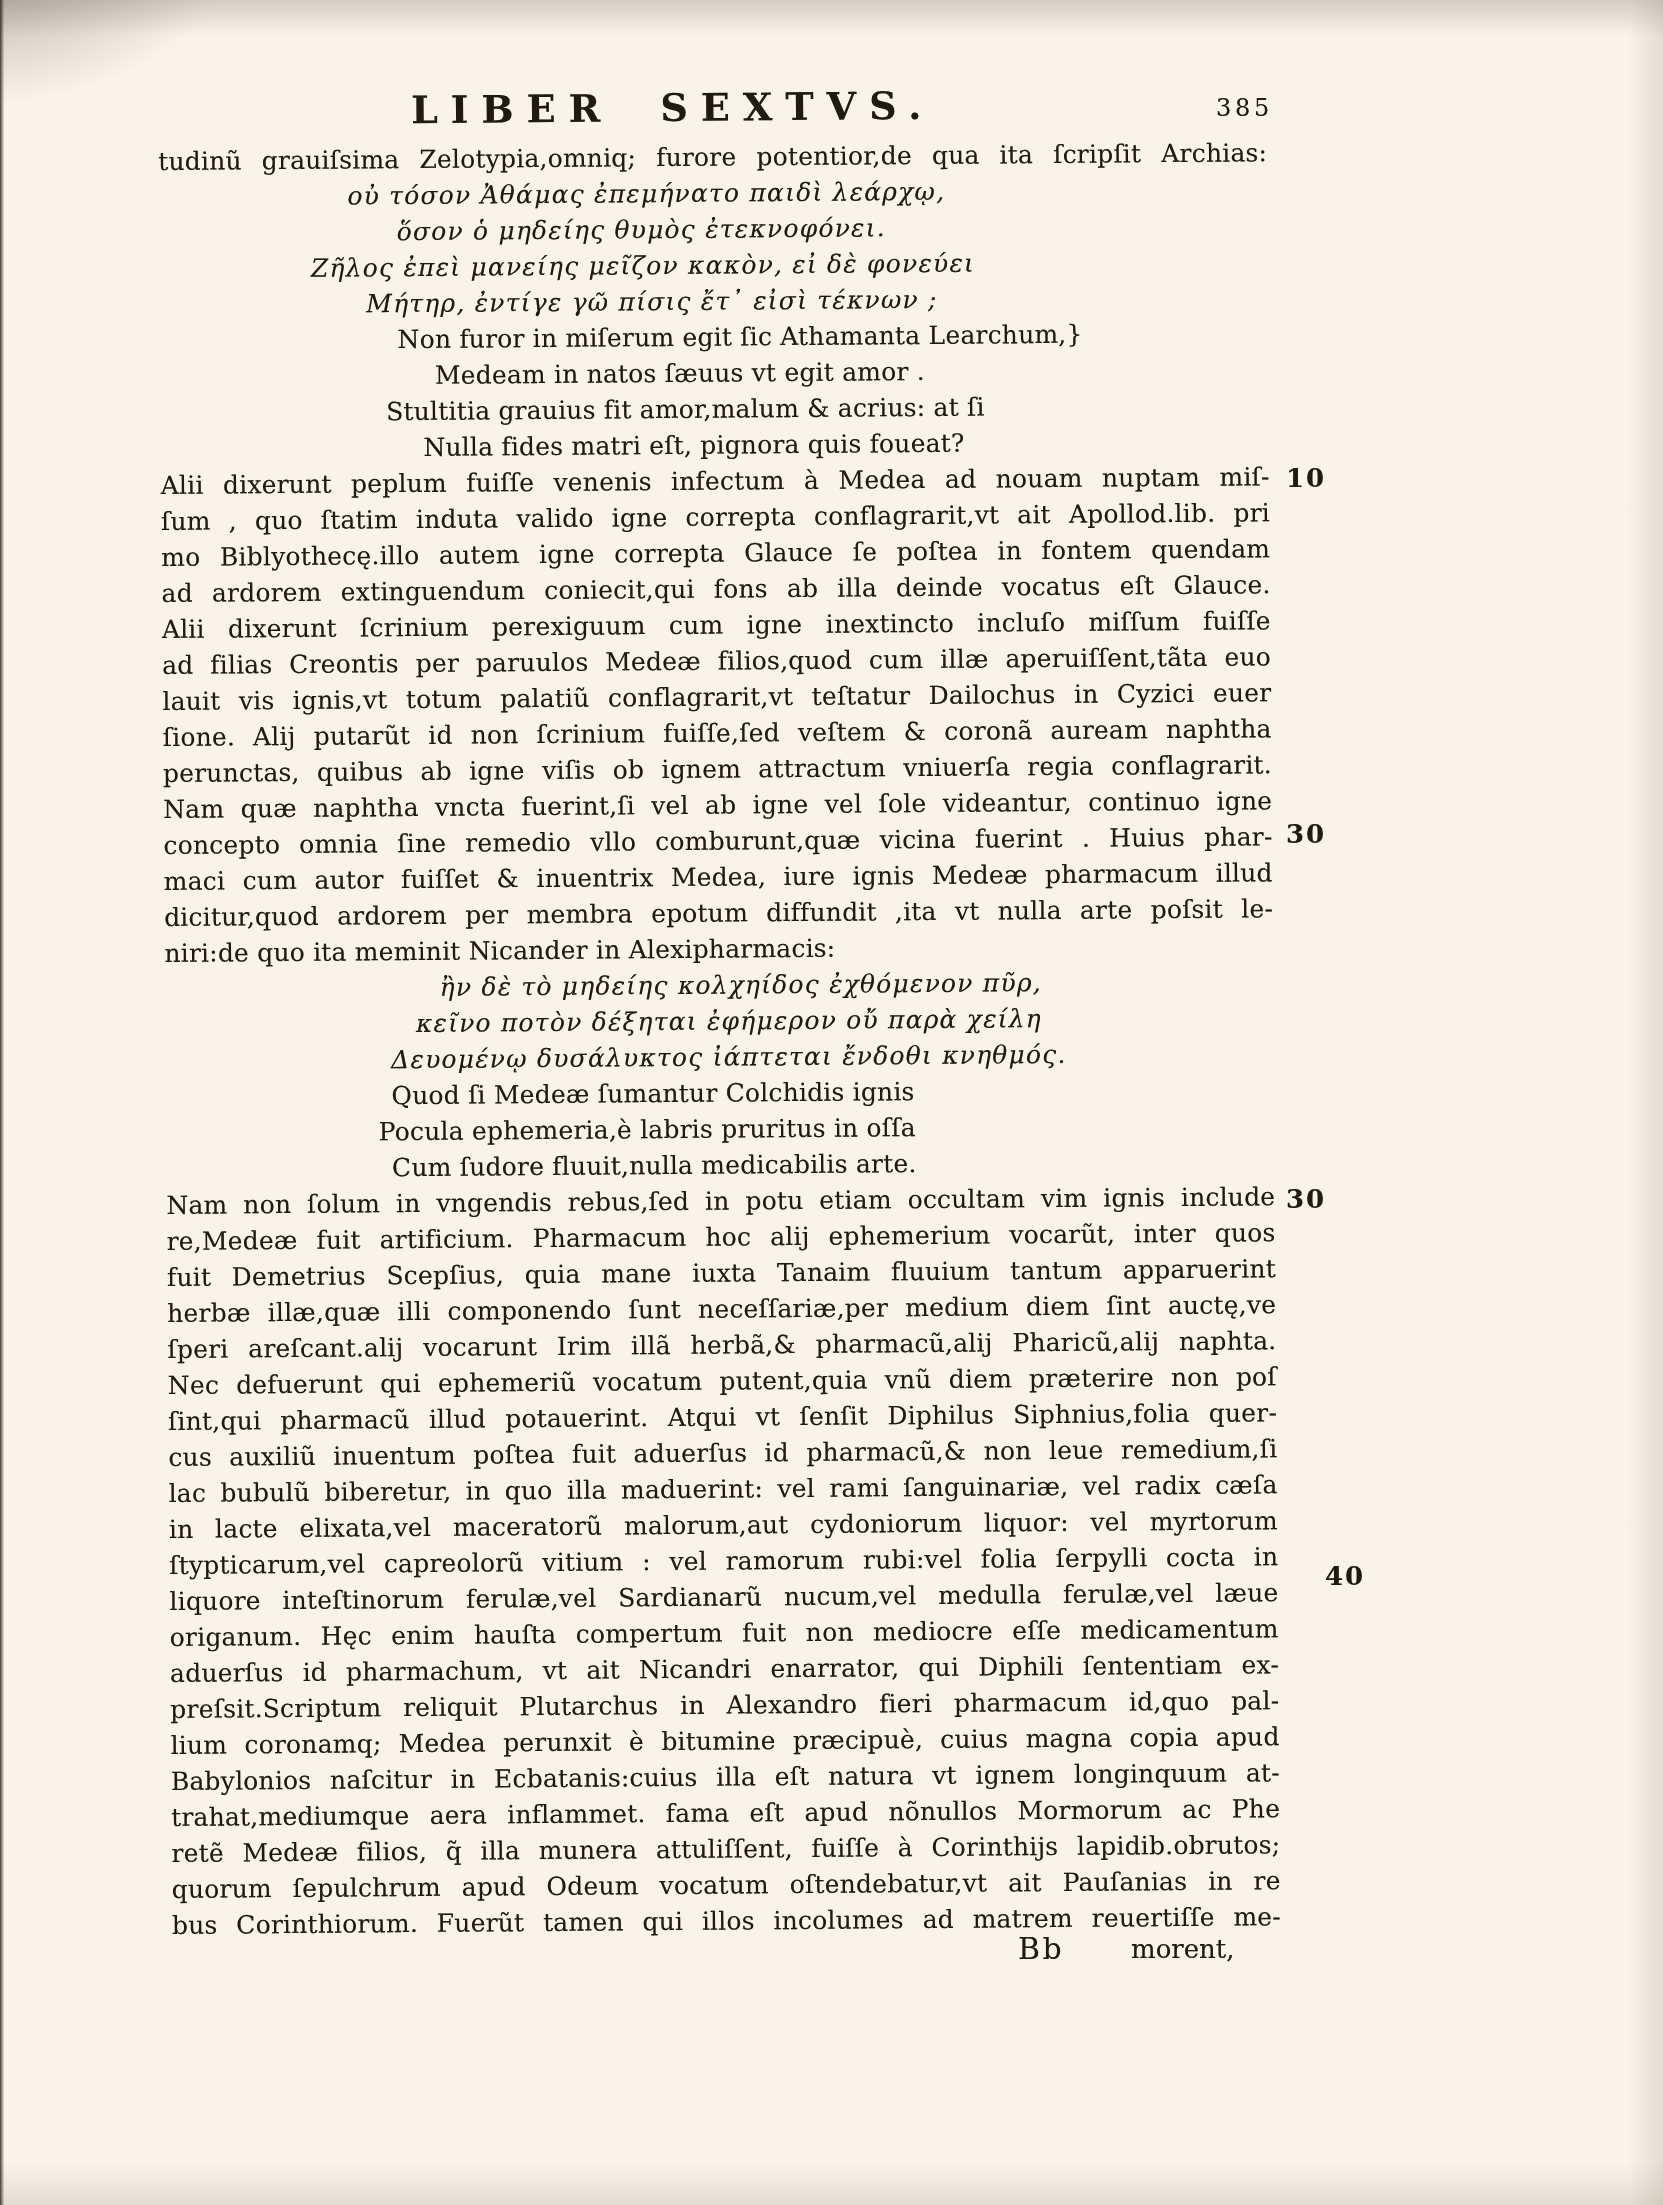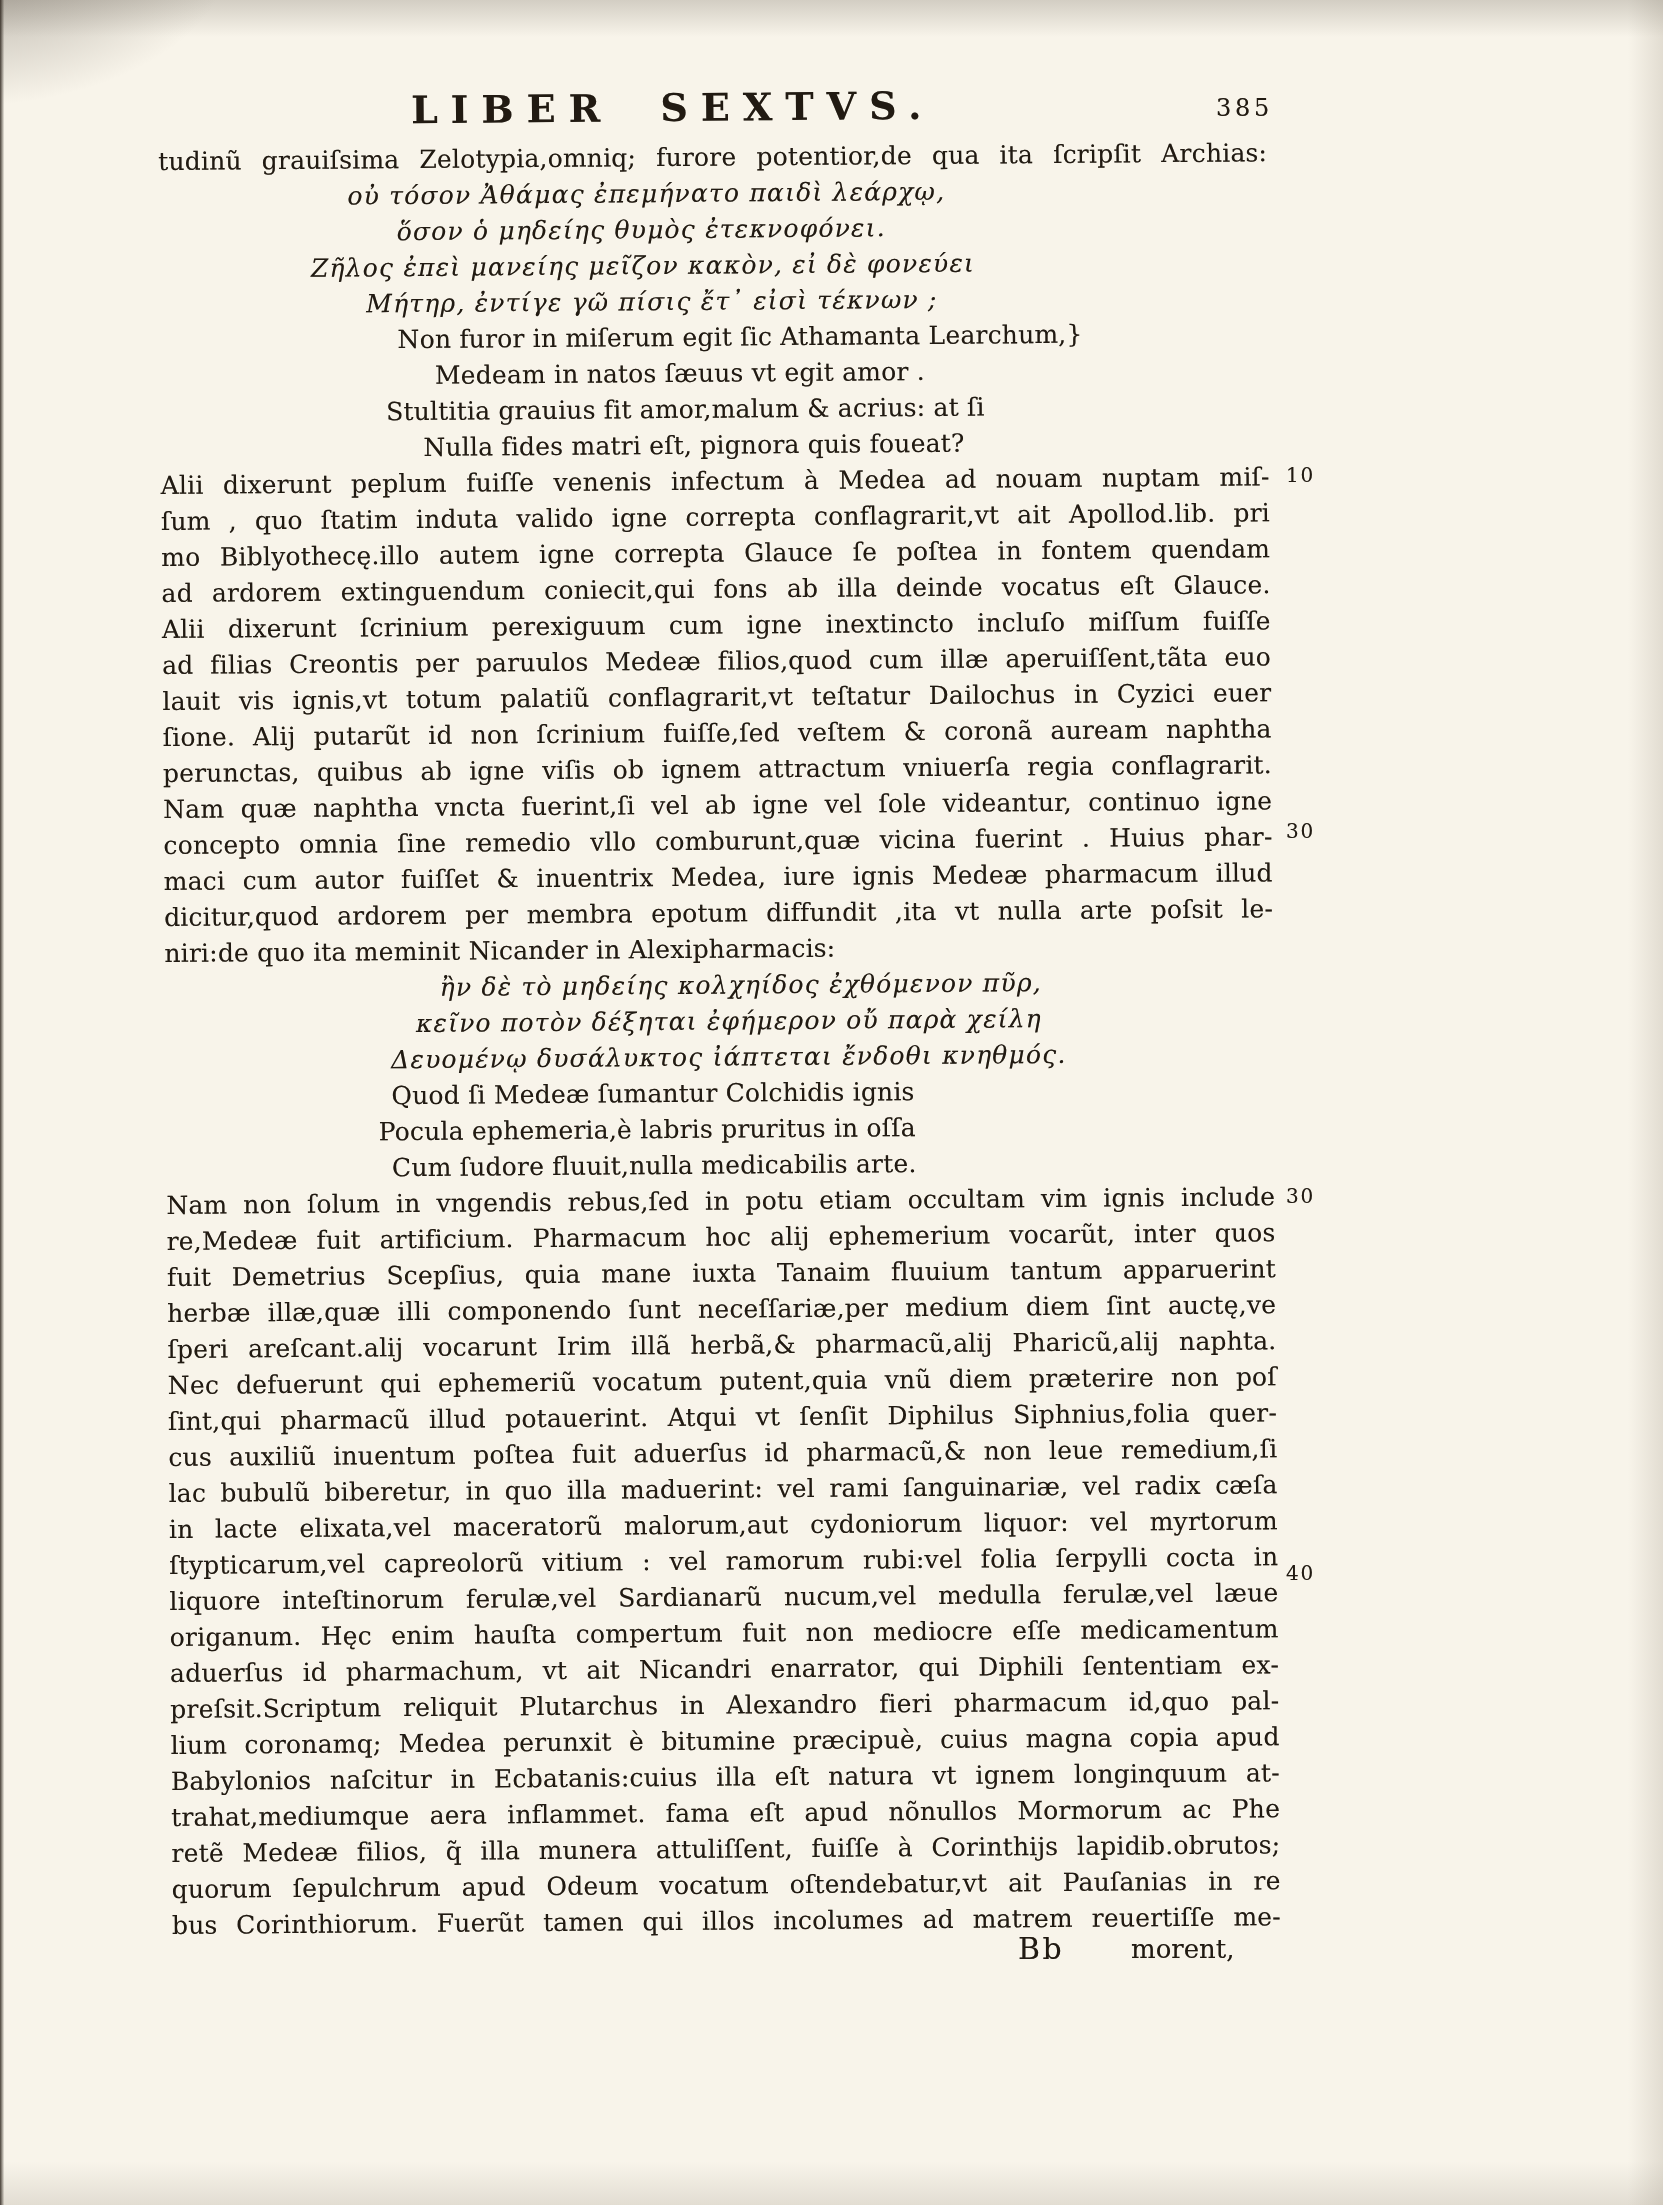--- a/index.html
+++ b/index.html
@@ -57,26 +57,26 @@
   .l1 .line:nth-child(4){ margin-left:263px; }
   .g2 .line:nth-child(1){ margin-left:275px; }
   .g2 .line:nth-child(2){ margin-left:251px; }
   .g2 .line:nth-child(3){ margin-left:226px; }
   .l2 .line:nth-child(1){ margin-left:226px; }
   .l2 .line:nth-child(2){ margin-left:213px; }
   .l2 .line:nth-child(3){ margin-left:226px; }
 
   .margin-num{
     position:absolute; left:1286px; width:68px;
-    font-size:20px; letter-spacing:1.9px; font-weight:normal;
+    font-size:26px; letter-spacing:1.9px; font-weight:bold;
   }
   .mn-10{ top:463px; }
   .mn-20{ top:819px; }
   .mn-30{ top:1184px; }
-  .mn-40{ top:1561px; }
+  .mn-40{ top:1561px;margin-left:39px; }
 
   .signature{
     position:absolute; left:1018px; top:1931px;
     font-size:30px; letter-spacing:2.5px;
   }
   .catchword{
     position:absolute; left:1131px; top:1934px;
     font-size:26px;
   }
 </style>

